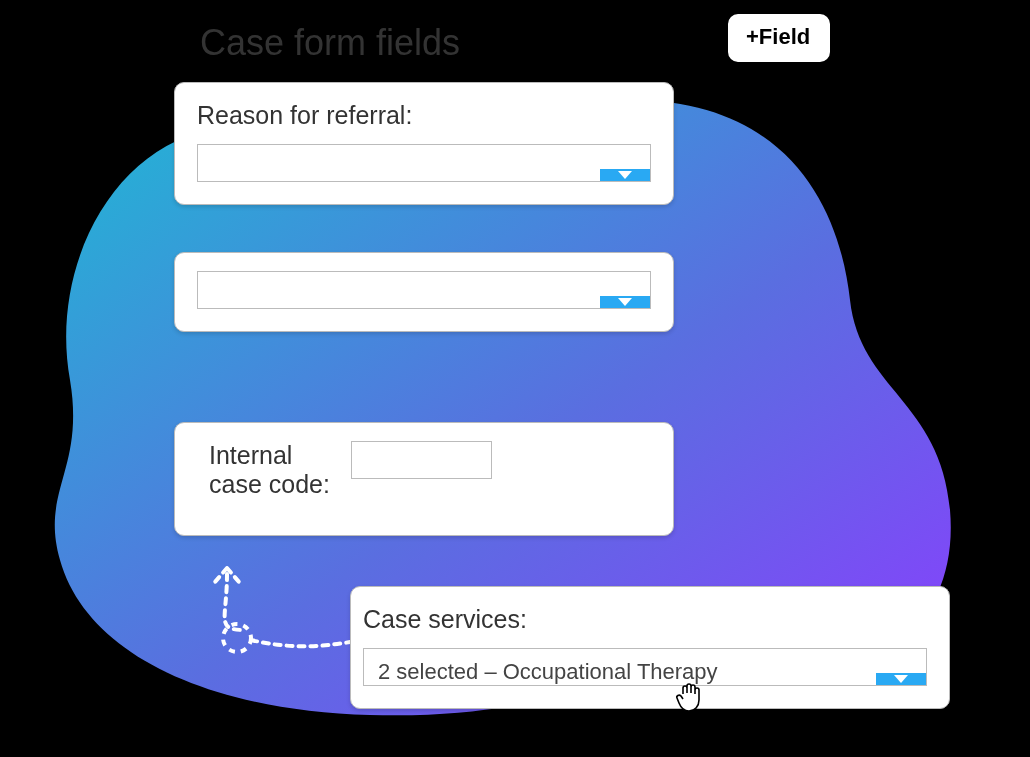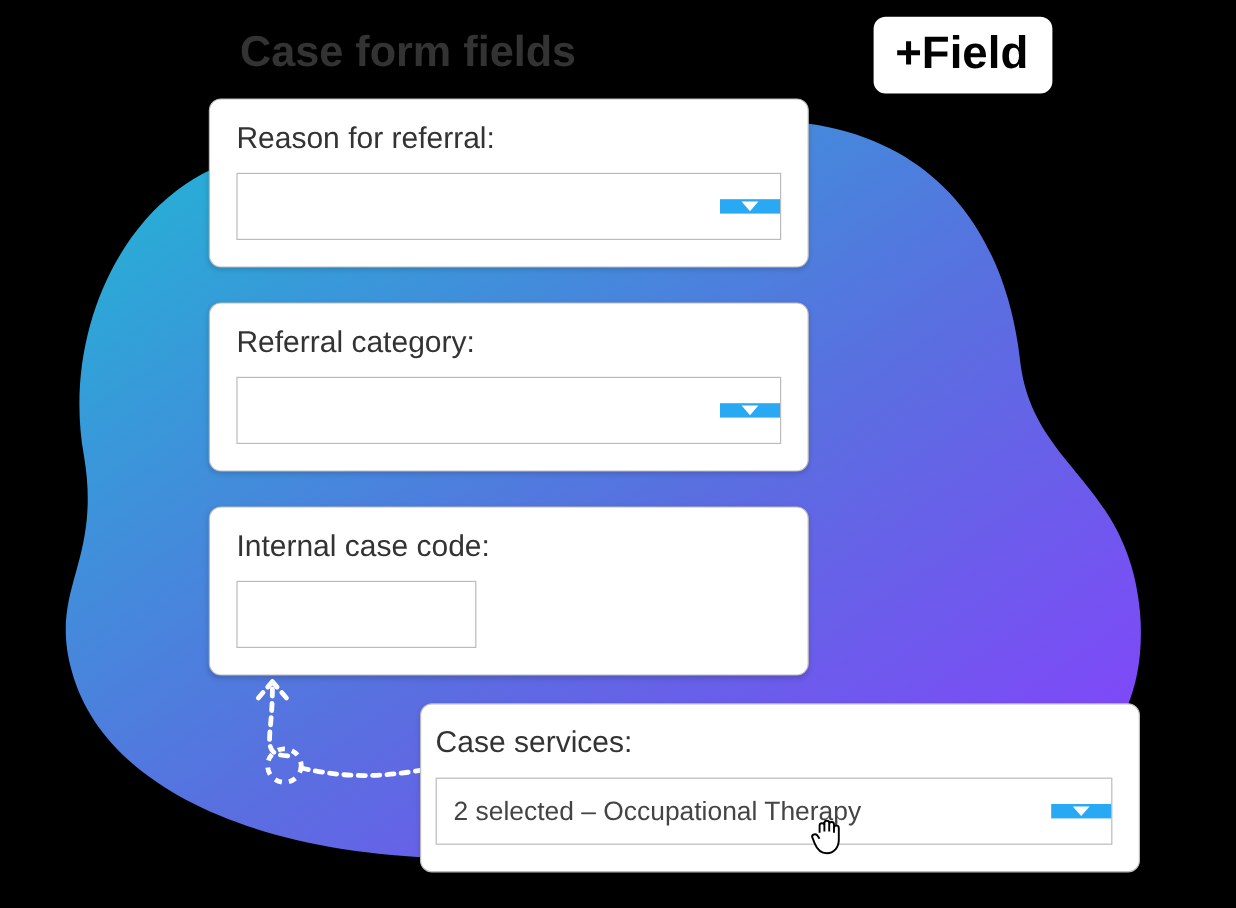--- a/index.html
+++ b/index.html
@@ -1,30 +1,30 @@
 <!DOCTYPE html>
 <html><head>
 <meta charset="utf-8">
 <style>
   html,body{margin:0;padding:0;width:1030px;height:757px;background:#000;font-family:"Segoe UI",Arial,sans-serif;overflow:hidden;}
   .stage{position:relative;width:1030px;height:757px;}
   
   .blob{position:absolute;left:30px;top:70px;width:940px;height:660px;}
   .blob svg{width:100%;height:100%;}
   
-  .heading{position:absolute;left:200px;top:22px;font-size:36px;font-weight:700;color:#333;}
+  .heading{position:absolute;left:200px;top:22px;font-size:36px;font-weight:400;color:#333;}
   
-  .add-btn{position:absolute;left:724px;top:10px;padding:12px 20px 14px 18px;background:#fff;border:4px solid #000;border-radius:14px;font-size:38px;font-weight:700;color:#000;line-height:1;cursor:pointer;}
+  .add-btn{position:absolute;left:724px;top:10px;padding:12px 20px 14px 18px;background:#fff;border:4px solid #000;border-radius:14px;font-size:22px;font-weight:700;color:#000;line-height:1;cursor:pointer;}
   
   .card{position:absolute;background:#fff;border:1px solid #bbb;border-radius:10px;box-shadow:0 2px 4px rgba(0,0,0,.15);padding:18px 22px 22px 22px;box-sizing:border-box;}
   .card-label{font-size:25px;font-weight:400;color:#333;margin-bottom:14px;}
   .field-row{display:flex;gap:30px;}
-  .field-col{display:flex;flex-direction:column;}
+  .field-col{display:flex;margin-left:12px;}
   
-  .select,.textin{display:flex;align-items:center;border:1px solid #bbb;height:56px;background:#fff;box-sizing:border-box;}
+  .select,.textin{display:flex;align-items:flex-end;border:1px solid #bbb;height:38px;background:#fff;box-sizing:border-box;}
   .select .sval{flex:1;display:flex;align-items:center;padding:0 14px;font-size:22px;color:#444;}
   .select .caret{width:50px;background:#29a9f3;display:flex;align-items:center;justify-content:center;}
   .select .caret svg{width:16px;height:12px;}
   .textin{padding:0 10px;}
   
   #c1{left:174px;top:82px;width:500px;}
   #c2{left:174px;top:252px;width:500px;}
   #c3{left:174px;top:422px;width:500px;}
   #c4{left:350px;top:586px;width:600px;padding-left:12px;}
   
@@ -72,21 +72,20 @@
       <div class="sval"></div>
       <div class="caret">
         <svg viewBox="0 0 16 12">
             <path d="M1 2 L8 10 L15 2 Z" fill="#fff"></path>
           </svg>
       </div>
     </div>
   </div>
 
   <div id="c2" class="card">
-    <div class="card-label">Referral category:</div>
     <div class="select" style="width:100%;">
       <div class="sval"></div>
       <div class="caret">
         <svg viewBox="0 0 16 12">
             <path d="M1 2 L8 10 L15 2 Z" fill="#fff"></path>
           </svg>
       </div>
     </div>
   </div>
 

